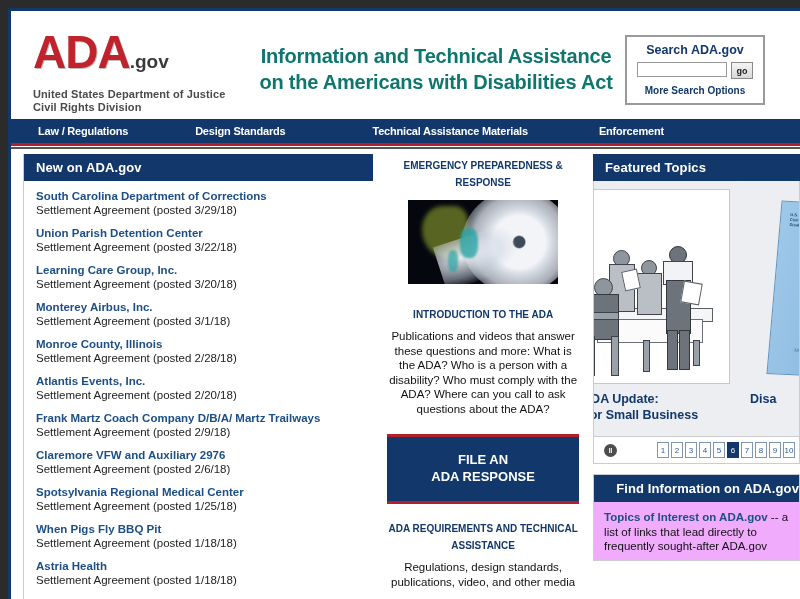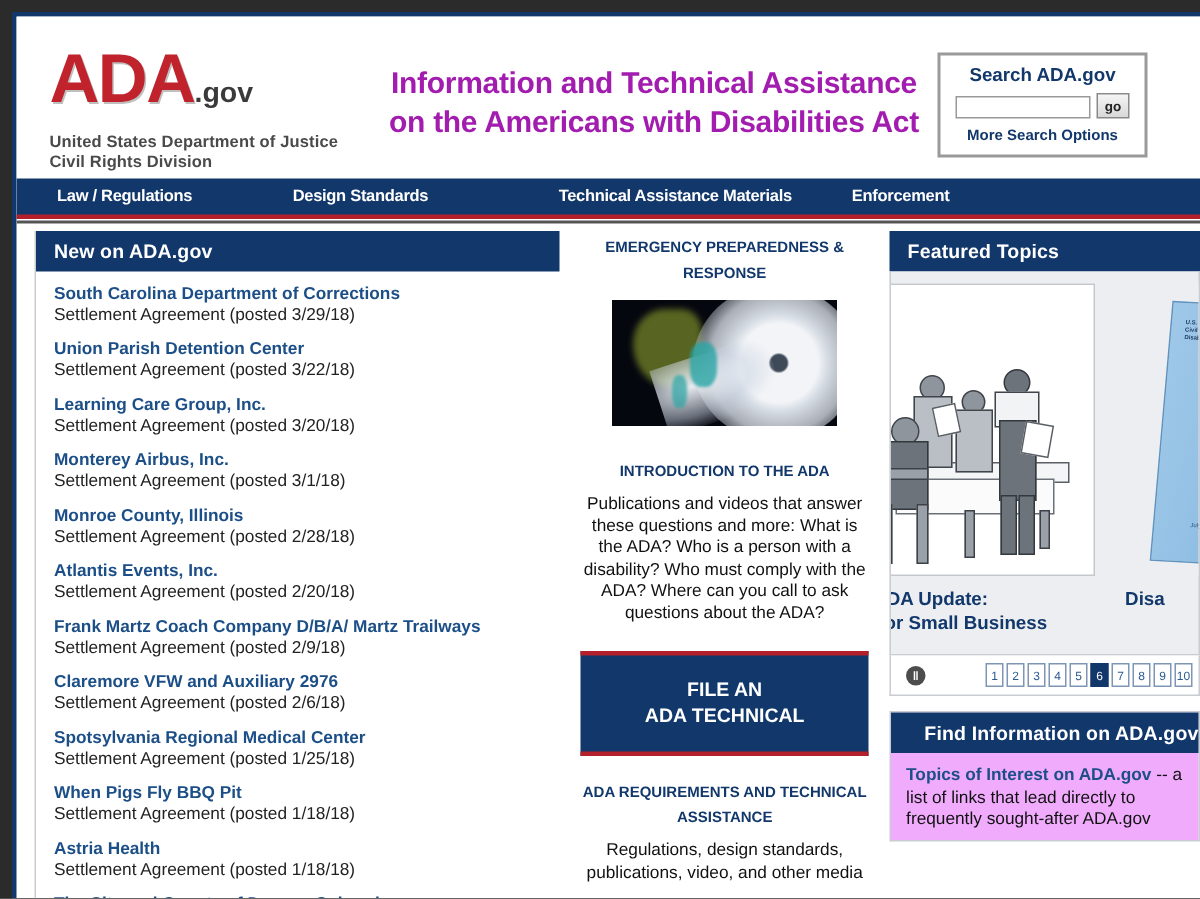--- a/index.html
+++ b/index.html
@@ -62,21 +62,21 @@
     line-height: 13px;
     letter-spacing: 0.1px;
   }
   #header-title {
     position: absolute;
     left: 215px; top: 32px;
     width: 420px;
     text-align: center;
     font-size: 20px;
     font-weight: bold;
-    color: #a21caf;
+    color: #0f766e;
     line-height: 26px;
     letter-spacing: -0.2px;
   }
   #search-box {
     position: absolute;
     right: 35px; top: 24px;
     width: 140px;
     border: 2px solid #9a9a9a;
     background: #ffffff;
     padding: 6px 8px 7px 8px;
@@ -84,21 +84,21 @@
     text-align: center;
   }
   #search-title {
     font-size: 12.5px;
     font-weight: bold;
     color: #12386b;
     margin-bottom: 5px;
   }
   #search-row {
     display: flex;
-    align-items: flex-end;
+    align-items: flex-start;
     gap: 4px;
     justify-content: center;
   }
   #search-input {
     width: 90px; height: 15px;
     border: 1px solid #999;
     background: #fff;
     font-size: 9px;
     padding: 0 2px;
     box-sizing: border-box;
@@ -144,21 +144,21 @@
     color: #ffffff;
     font-size: 11px;
     font-weight: bold;
     white-space: nowrap;
     cursor: pointer;
     letter-spacing: -0.2px;
   }
   .nav-item:nth-child(1) { margin-left: 27px; }
   .nav-item:nth-child(2) { margin-left: 67px; }
   .nav-item:nth-child(3) { margin-left: 87px; }
-  .nav-item:nth-child(4) { margin-left: 40px; }
+  .nav-item:nth-child(4) { margin-left: 71px; }
 
   
   #content {
     position: relative;
     margin-top: 8px;
     display: flex;
     align-items: flex-start;
     height: 450px;
   }
 
@@ -515,21 +515,21 @@
         <div class="storm-band"></div>
         <div class="storm-teal"></div>
         <div class="storm-teal2"></div>
       </div>
 
       <div class="mid-head" style="margin-top:22px;">INTRODUCTION TO THE ADA</div>
       <div class="mid-para">Publications and videos that answer these questions and more:  What is the ADA? Who is a person with a disability? Who must comply with the ADA?  Where can you call to ask questions about the ADA?</div>
 
       <div id="file-complaint">
         <div>FILE AN</div>
-        <div>ADA TECHNICAL</div>
+        <div>ADA RESPONSE</div>
       </div>
 
       <div class="mid-head" style="margin-top:16px;">ADA REQUIREMENTS AND TECHNICAL ASSISTANCE</div>
       <div class="mid-para">Regulations, design standards, publications, video, and other media</div>
     </div>
 
     <div id="col-right">
       <div class="panel-head">Featured Topics</div>
 
       <div id="carousel">

